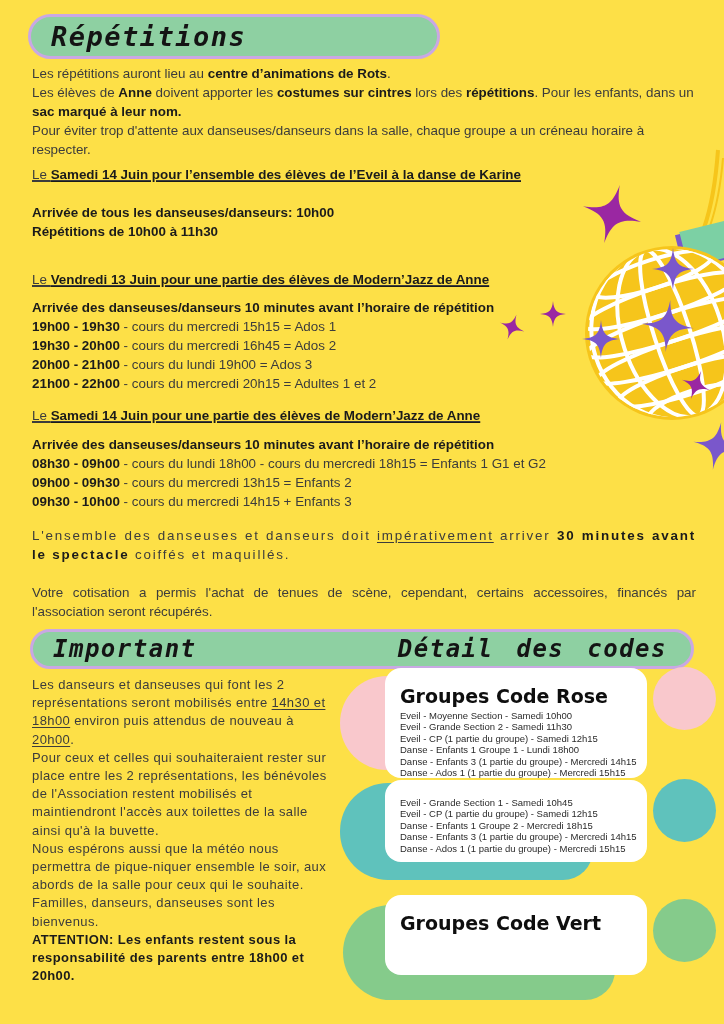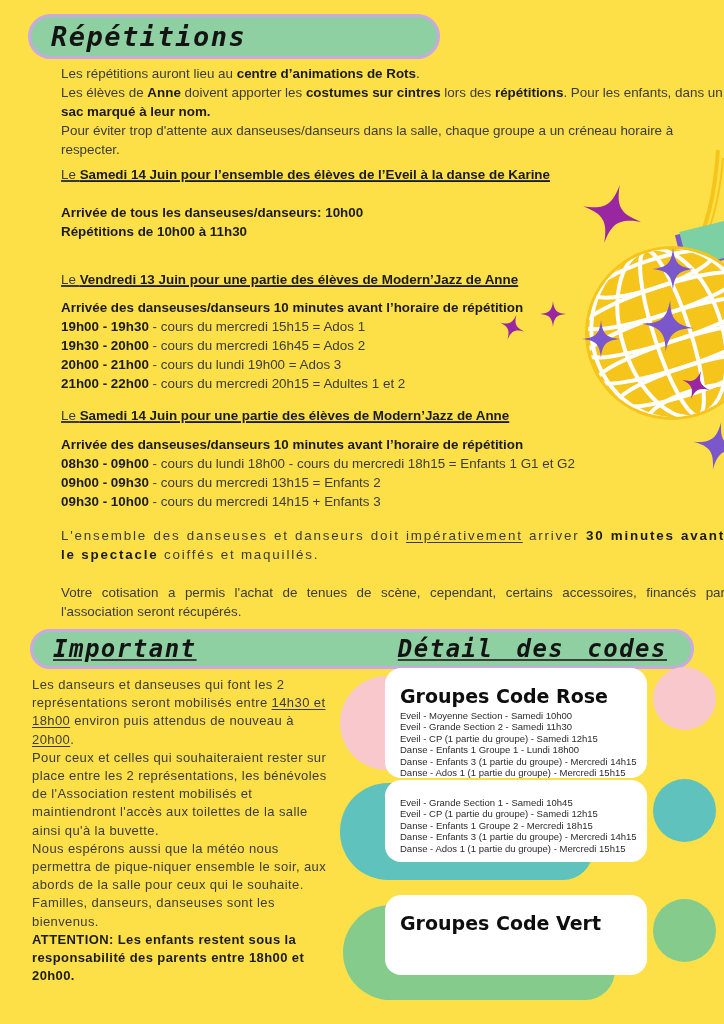--- a/index.html
+++ b/index.html
@@ -2,28 +2,28 @@
 <html><head>
 <meta charset="utf-8">
 <style>
   html,body{margin:0;padding:0;background:#e8e8e8;}
   .page{position:relative;width:724px;height:1024px;background:#fde047;overflow:hidden;
         font-family:"Liberation Sans",sans-serif;color:#3c3c3c;}
   
   .pill{position:absolute;background:#8ed0a2;border:3px solid #c9a8e3;border-radius:28px;
         display:flex;align-items:center;box-sizing:border-box;}
   .pill-top{left:28px;top:14px;width:412px;height:45px;padding-left:20px;}
-  .pill-bottom{left:30px;top:629px;width:664px;height:40px;padding:0 24px 0 20px;justify-content:space-between;text-decoration:underline;}
+  .pill-bottom{left:30px;top:629px;width:664px;height:40px;padding:0 24px 0 20px;justify-content:space-between;}
   .pill-text{font-family:"DejaVu Sans Mono",monospace;font-style:italic;font-weight:700;
              color:#141414;letter-spacing:1.5px;}
   .pill-top .pill-text{font-size:27px;}
   .pill-bottom .pill-text{font-size:24px;}
   .pill-text.wide{word-spacing:7px;}
   
-  .topcontent{position:absolute;left:32px;top:64px;width:664px;margin-left:29px;}
+  .topcontent{position:absolute;left:32px;top:64px;width:664px;}
   .body{margin:0;font-size:13.4px;line-height:19px;color:#3c3c3c;}
   .heading{margin:0;font-size:13.4px;line-height:19px;color:#3c3c3c;text-decoration:underline;}
   .seg-b{font-weight:700;color:#1b1b1b;}
   .seg-u{text-decoration:underline;text-underline-offset:2px;}
   .just{text-align:justify;}
   .sp{letter-spacing:1.8px;}
   .mt6{margin-top:6px}.mt19{margin-top:19px}.mt29{margin-top:29px}.mt9{margin-top:9px}
   .mt13{margin-top:13px}.mt10{margin-top:10px}.mt15{margin-top:15px}
   
   .leftcol{position:absolute;left:32px;top:676px;width:300px;font-size:13px;

